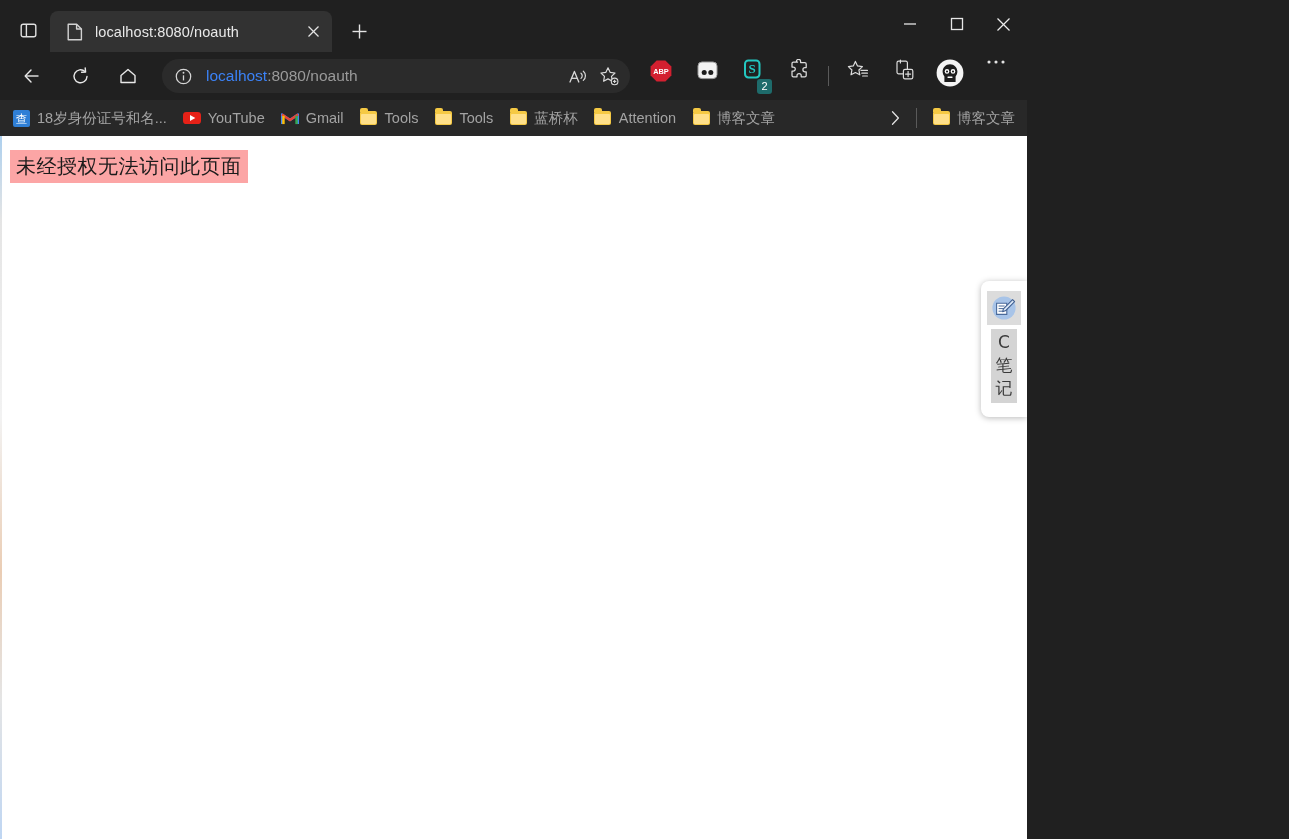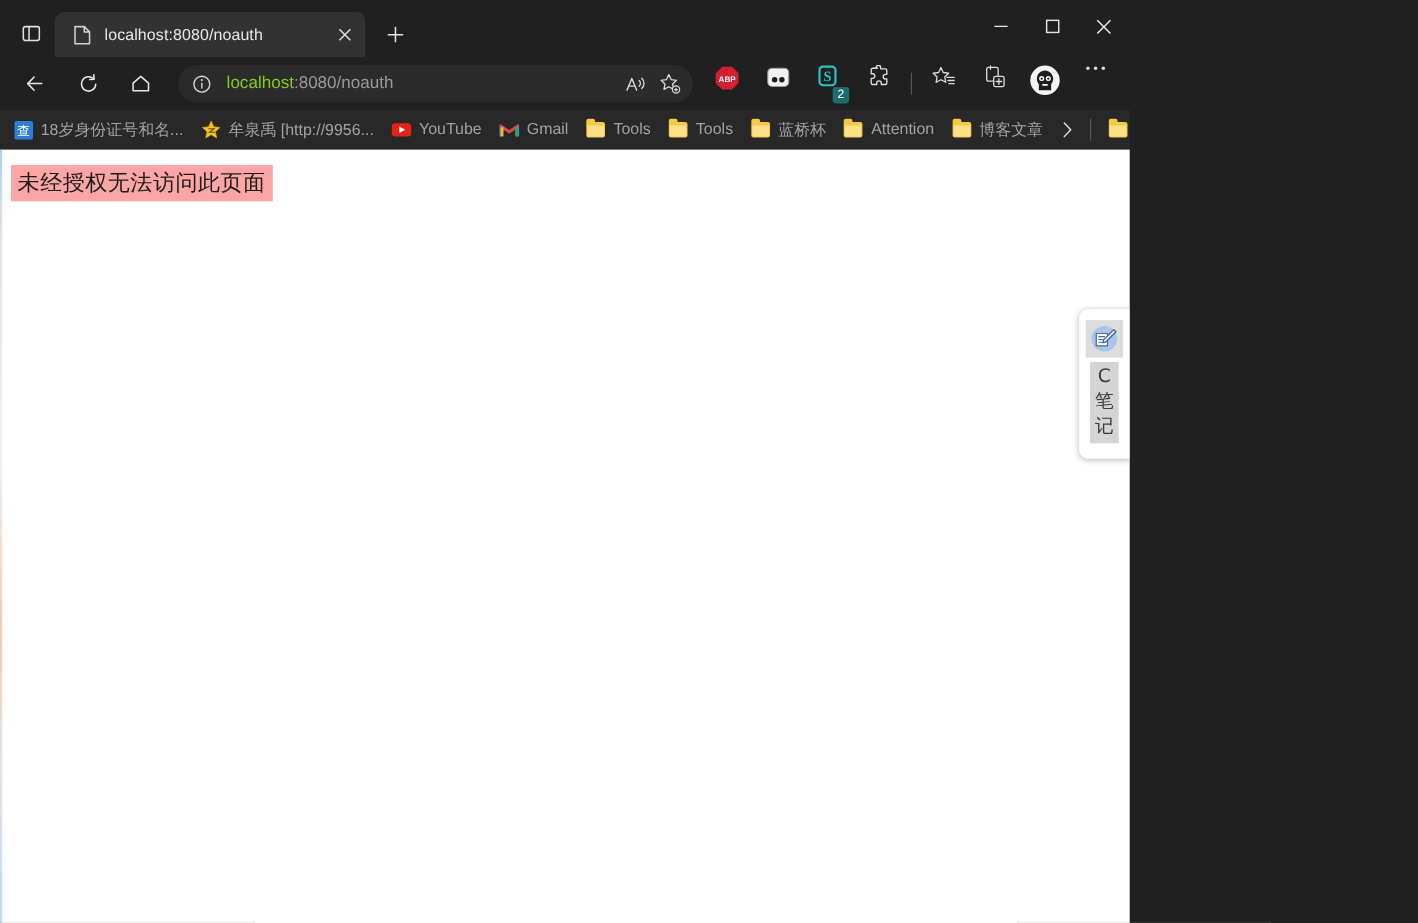--- a/index.html
+++ b/index.html
@@ -154,21 +154,21 @@
   }
   .url {
     flex: 1 1 auto;
     font-size: 15.5px;
     color: #9a9a9a;
     white-space: nowrap;
     overflow: hidden;
     margin-left: 8px;
     min-width: 0;
   }
-  .url .host { color: #84cc16; }
+  .url .host { color: #3b82f6; }
   .omni-btn {
     width: 30px;
     height: 30px;
     flex: 0 0 auto;
     display: flex;
     align-items: center;
     justify-content: center;
     border-radius: 50%;
     margin-left: 2px;
   }
@@ -528,29 +528,20 @@
     <div class="bm">
       <span class="bm-ico">
         <svg width="17" height="17" viewBox="0 0 17 17" aria-hidden="true">
           <rect x="0" y="0" width="17" height="17" rx="2" fill="#2f7fd6"></rect>
           <text x="8.5" y="12.6" font-family="DejaVu Sans, sans-serif" font-size="11.5" fill="#ffffff" text-anchor="middle">查</text>
         </svg>
       </span>
       <span class="bm-label">18岁身份证号和名...</span>
     </div>
 
-    <div class="bm">
-      <span class="bm-ico">
-        <svg width="18" height="18" viewBox="0 0 18 18" aria-hidden="true">
-          <path d="M9 1 L11.3 6.3 L17 6.9 L12.7 10.7 L14 16.4 L9 13.4 L4 16.4 L5.3 10.7 L1 6.9 L6.7 6.3 Z" fill="#f7c325" stroke="#e0a800" stroke-width=".7" stroke-linejoin="round"></path>
-          <path d="M6.4 8.1 h5.2 l-4.1 3.1 h5" fill="none" stroke="#6b5200" stroke-width="1"></path>
-        </svg>
-      </span>
-      <span class="bm-label">牟泉禹 [http://9956...</span>
-    </div>
 
     <div class="bm">
       <span class="bm-ico">
         <svg width="19" height="14" viewBox="0 0 19 14" aria-hidden="true">
           <rect x="0" y="0.6" width="19" height="12.8" rx="3.6" fill="#e62117"></rect>
           <polygon points="7.4,3.9 13,7 7.4,10.1" fill="#ffffff"></polygon>
         </svg>
       </span>
       <span class="bm-label">YouTube</span>
     </div>

